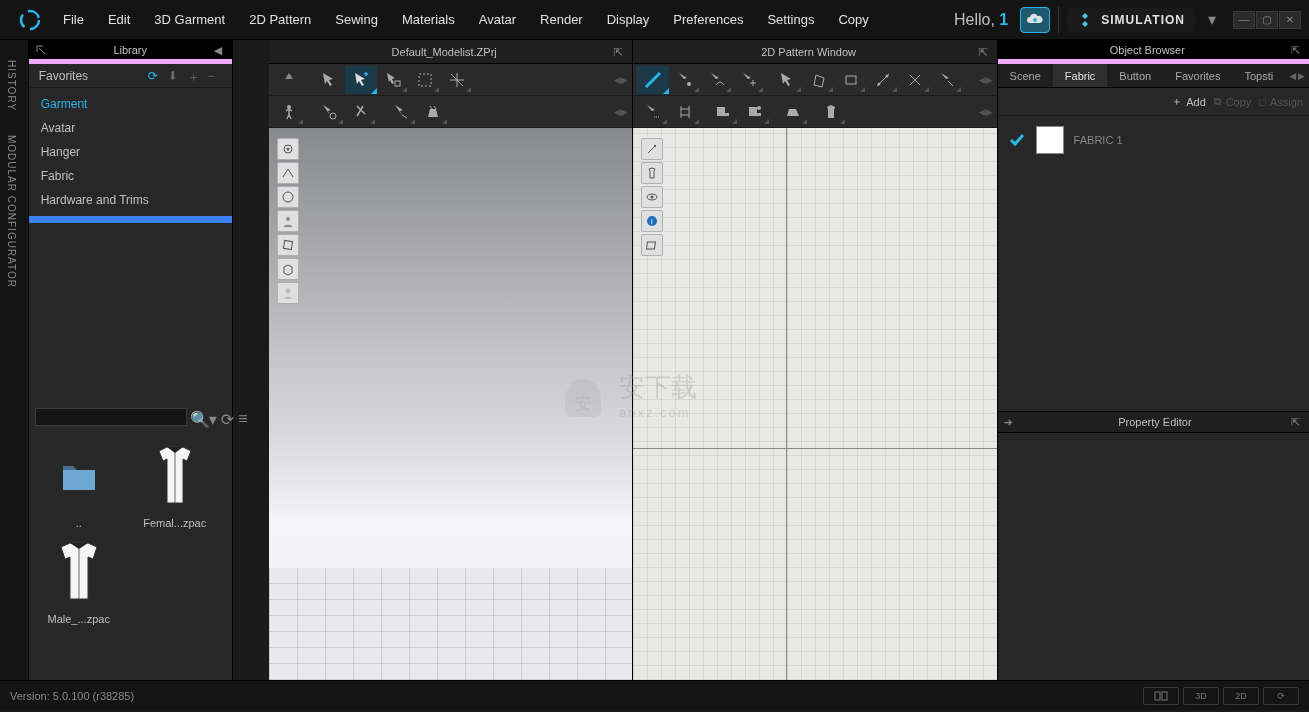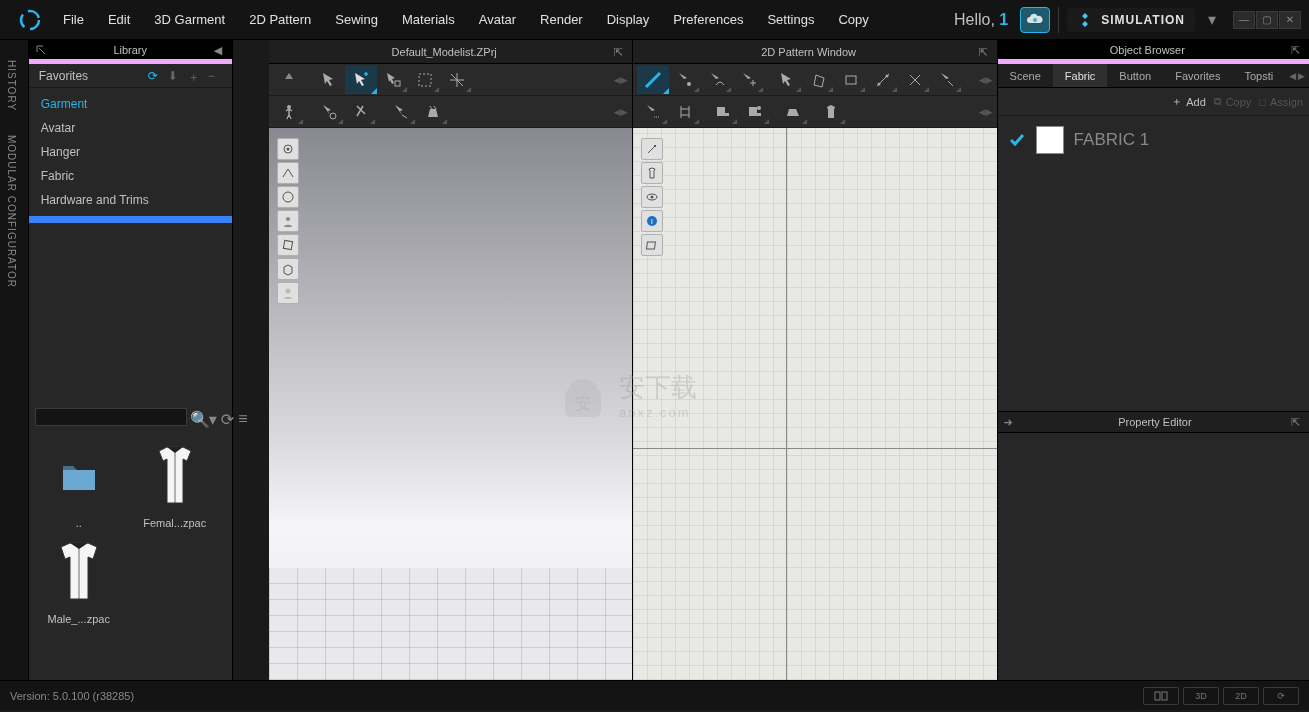--- a/index.html
+++ b/index.html
@@ -85,21 +85,21 @@
 
 .action-bar { height: 28px; display: flex; align-items: center; justify-content: flex-end; padding: 0 6px; gap: 8px; border-bottom: 1px solid #1a1a1a; }
 .action-btn { font-size: 11px; color: #888; display: flex; align-items: center; gap: 4px; cursor: pointer; }
 .action-btn.primary { color: #c0c0c0; }
 .action-btn.disabled { color: #555; }
 
 .fabric-list { padding: 10px; }
 .fabric-item { display: flex; align-items: center; gap: 10px; }
 .check-icon { width: 18px; height: 18px; color: #29b5e8; }
 .swatch { width: 28px; height: 28px; background: #fff; border: 1px solid #888; }
-.fabric-name { font-size: 17px; color: #888; }
+.fabric-name { font-size: 11px; color: #888; }
 
 .prop-editor-header { height: 22px; background: #1f1f1f; display: flex; align-items: center; padding: 0 6px; font-size: 11px; border-top: 1px solid #000; border-bottom: 1px solid #000; }
 .prop-editor-header .arrow { color: #888; margin-right: 6px; }
 .prop-editor-body { flex: 1; }
 
 
 .status-bar { height: 30px; background: #141414; display: flex; align-items: center; justify-content: space-between; padding: 0 10px; font-size: 11px; color: #888; border-top: 1px solid #000; }
 .status-right { display: flex; gap: 4px; }
 .status-btn { width: 36px; height: 18px; border: 1px solid #3a3a3a; display: flex; align-items: center; justify-content: center; font-size: 9px; color: #777; border-radius: 2px; }
 

